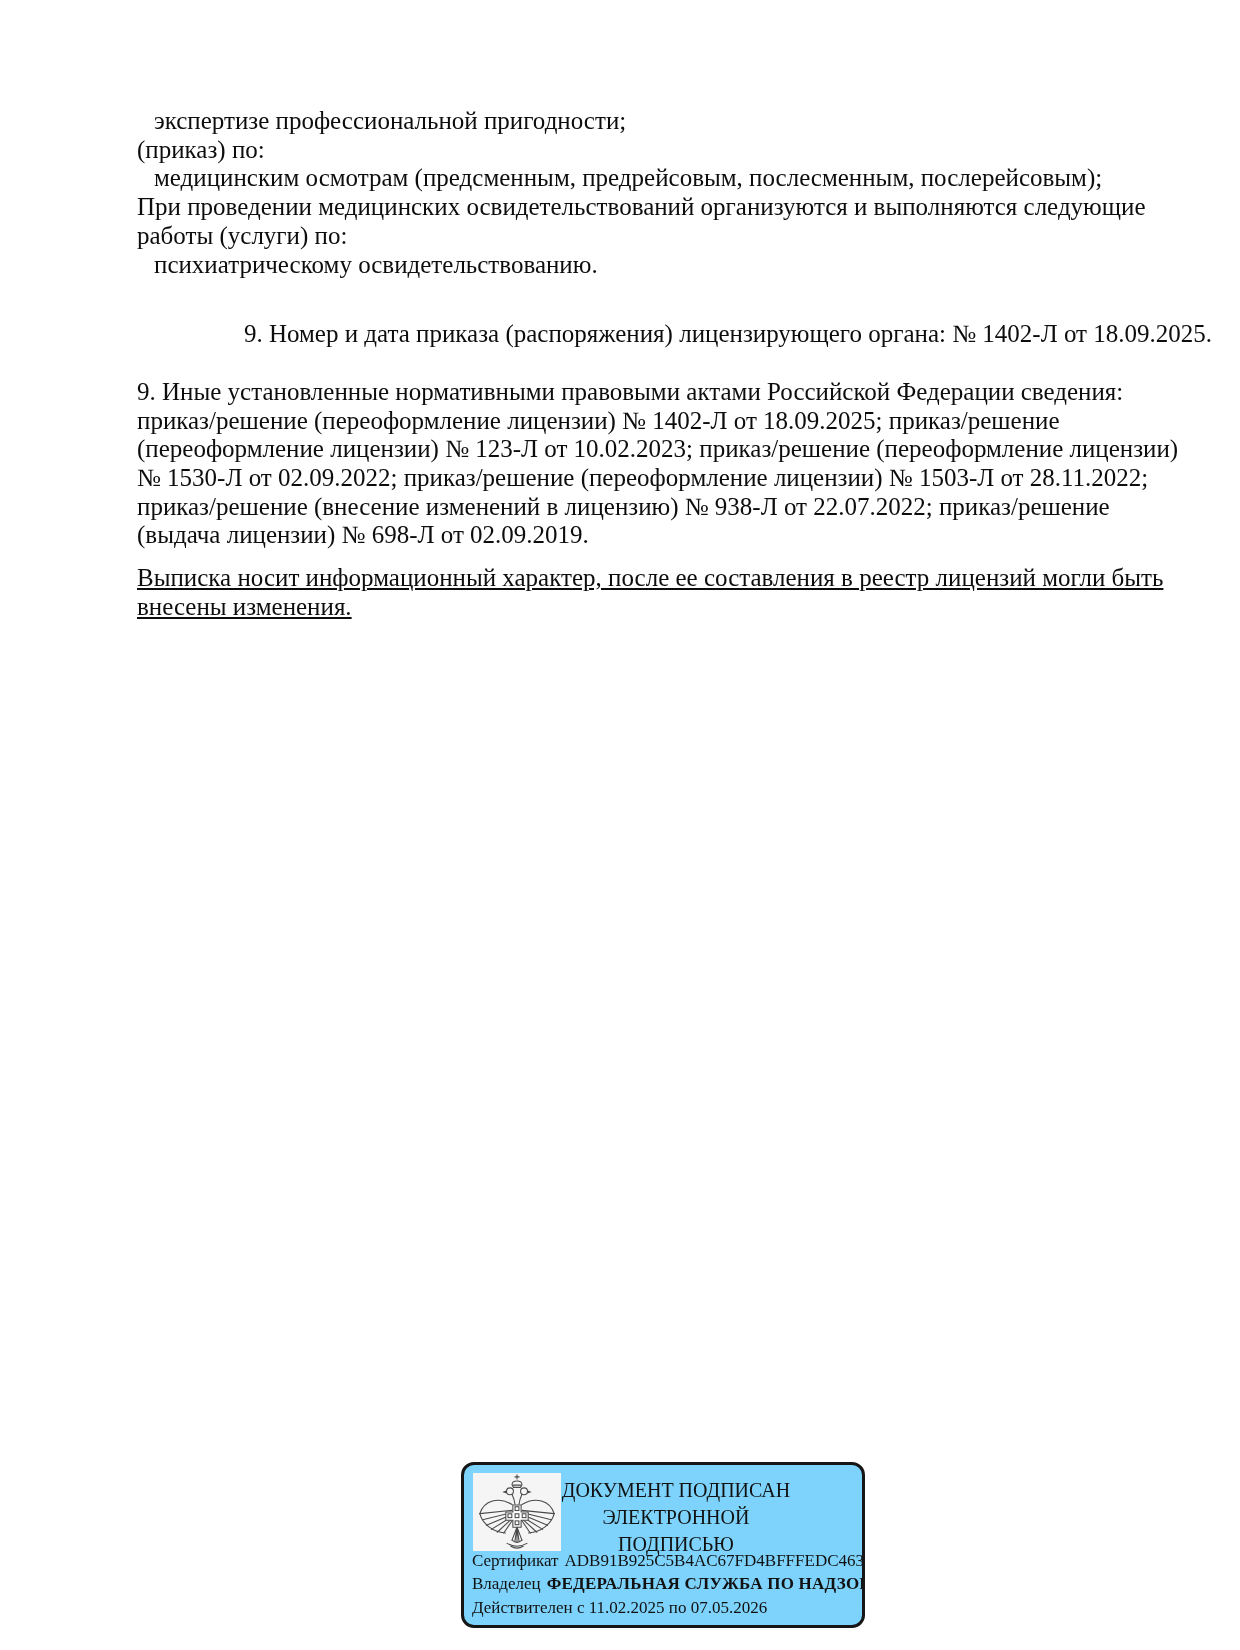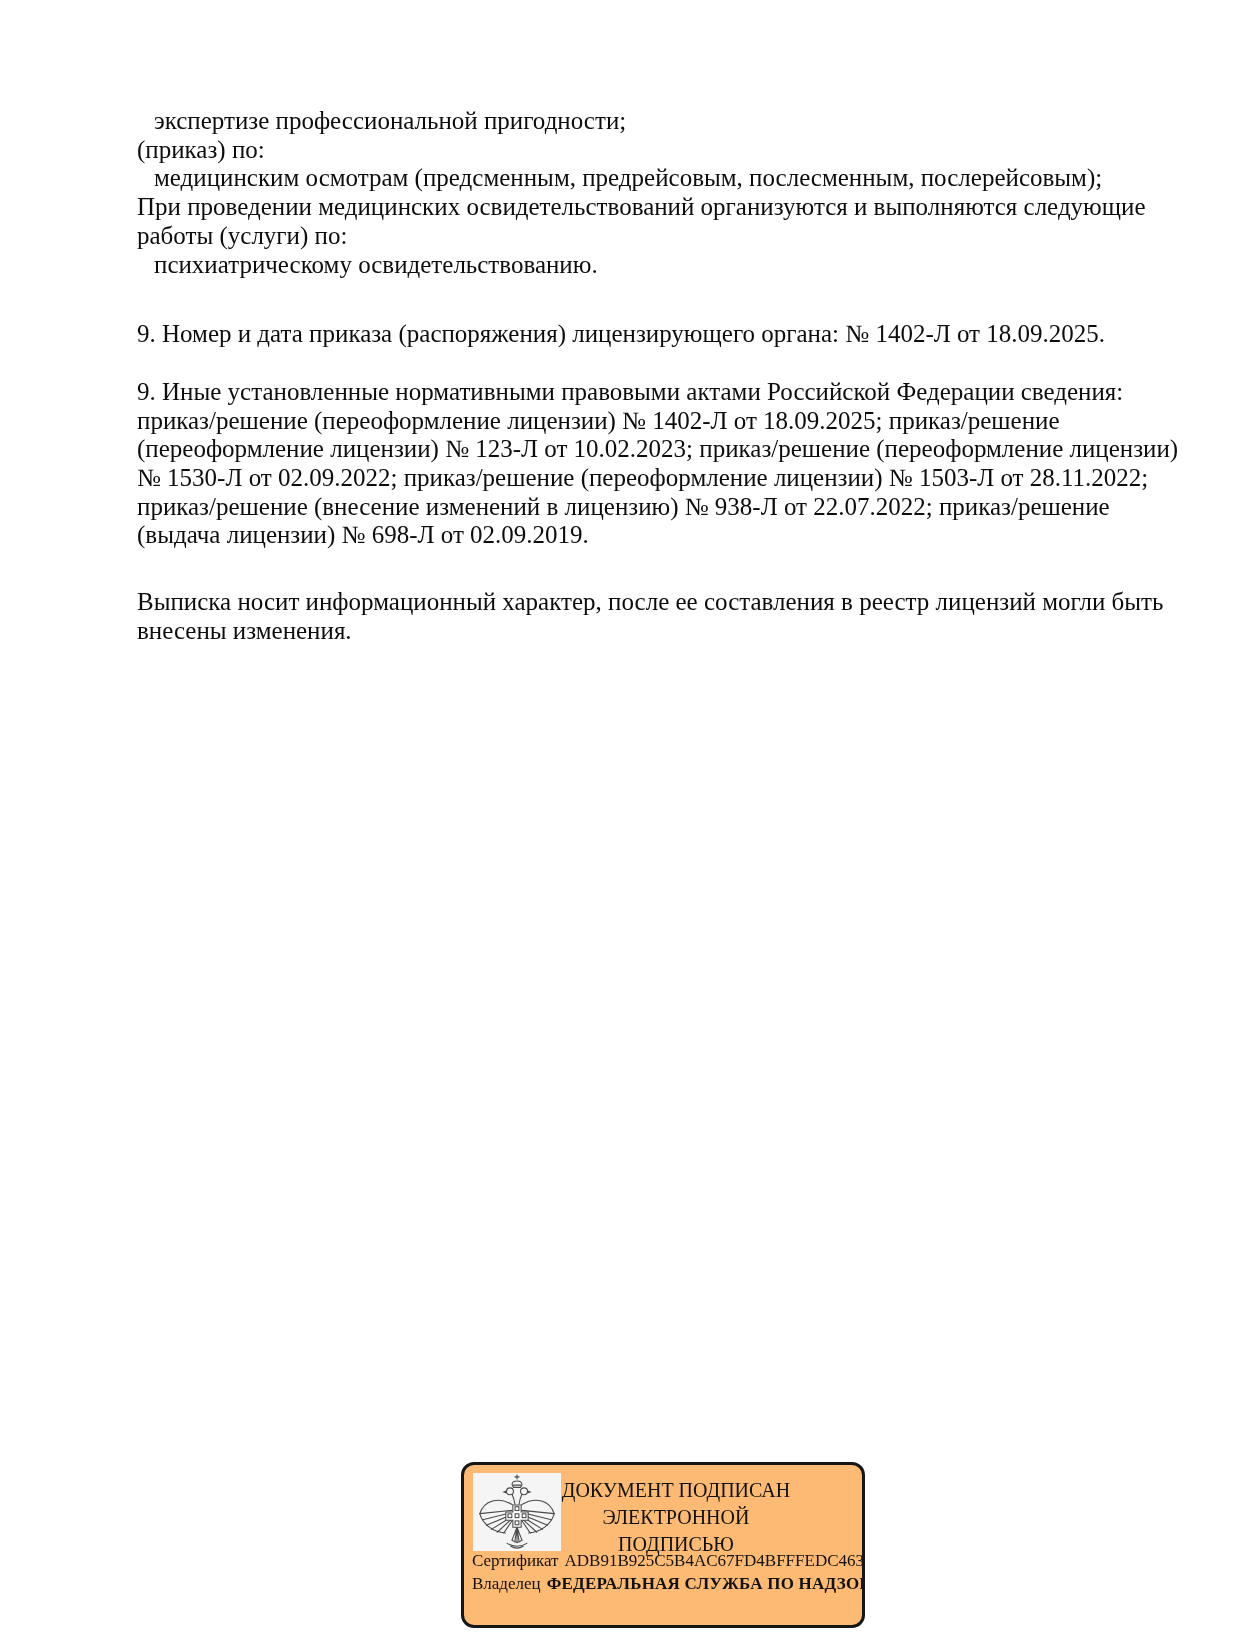--- a/index.html
+++ b/index.html
@@ -22,35 +22,35 @@
     width: 1075px;
     font-size: 25px;
     line-height: 28.7px;
   }
   .line {
     white-space: nowrap;
   }
   .line.indent {
     padding-left: 17px;
   }
-  .para-9  { margin-top: 41px; }
+  .para-9  { margin-top: 41px; text-align: right; }
   .para-10 { margin-top: 29px; }
-  .note    { margin-top: 38px; }
+  .note    { margin-top: 14px; text-decoration: underline; }
 
   
   .stamp {
     position: absolute;
     left: 461px;
     top: 1462px;
     width: 404px;
     height: 166px;
     box-sizing: border-box;
     border: 3px solid #161616;
     border-radius: 13px;
-    background: #fdba74;
+    background: #7dd3fc;
     overflow: hidden;
   }
   .stamp-emblem {
     position: absolute;
     left: 9px;
     top: 8px;
     width: 88px;
     height: 78px;
     background: #f5f5f5;
     display: flex;
@@ -162,15 +162,16 @@
     <div>ЭЛЕКТРОННОЙ ПОДПИСЬЮ</div>
   </div>
 
   <div class="stamp-info">
     <div class="info-line">
       <span class="lbl">Сертификат</span><span>ADB91B925C5B4AC67FD4BFFFEDC463AE</span>
     </div>
     <div class="info-line">
       <span class="lbl">Владелец</span><span class="owner-value">ФЕДЕРАЛЬНАЯ СЛУЖБА ПО НАДЗОРУ В СФ</span>
     </div>
+    <div class="info-line">Действителен с 11.02.2025 по 07.05.2026</div>
   </div>
 
 </div>
 
 </body></html>

